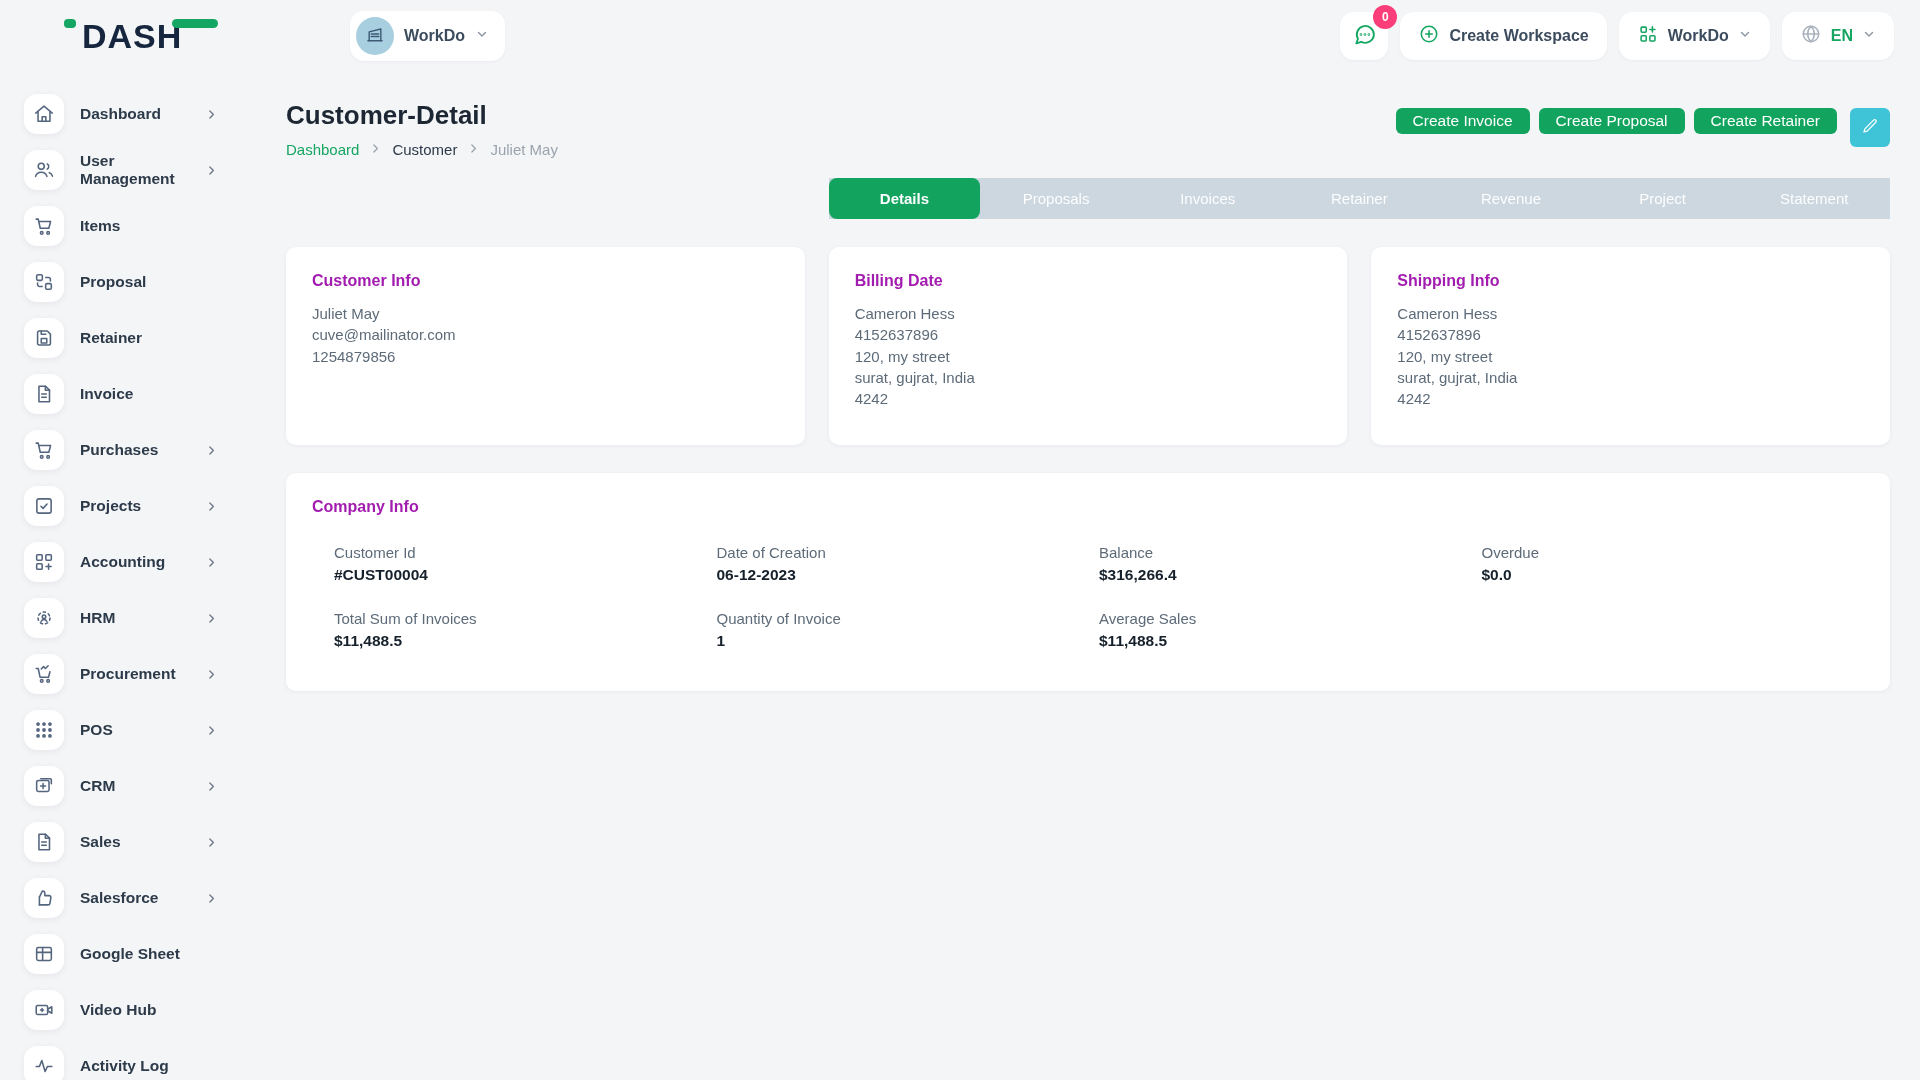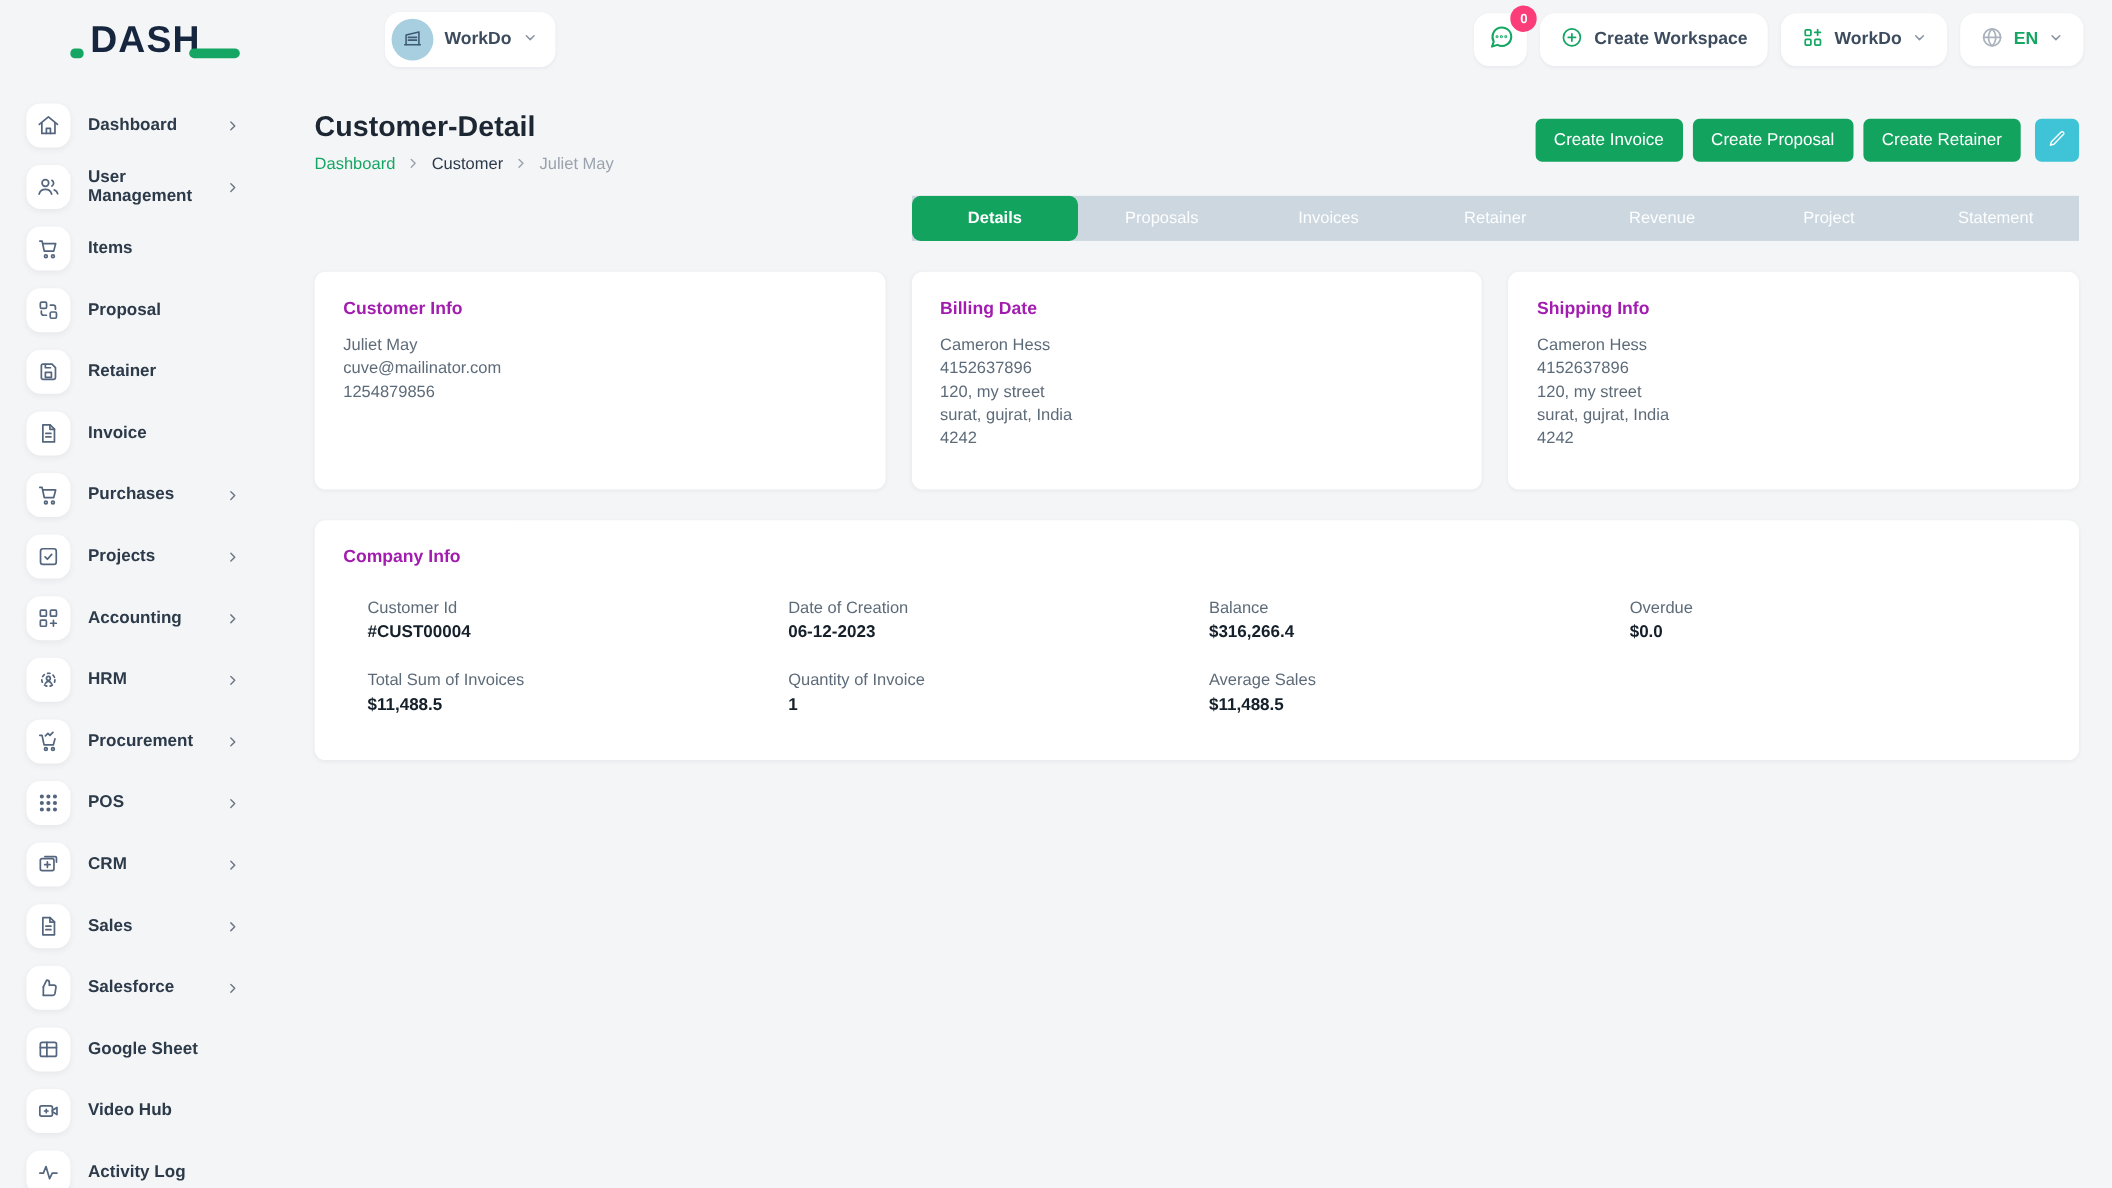--- a/index.html
+++ b/index.html
@@ -7,21 +7,21 @@
   body {
     font-family:"Liberation Sans", sans-serif;
     background:#f4f5f7;
     color:#1d2630;
   }
   
   .topbar {
     position:fixed; top:0; left:0; right:0; height:72px;
     display:flex; align-items:center; padding:0 26px 0 64px; z-index:5;
   }
-  .logo { display:flex; align-items:flex-end; gap:4px; width:186px; }
+  .logo { display:flex; align-items:flex-start; gap:4px; width:186px; }
   .logo-dot { width:12px; height:9px; border-radius:4px; background:#14a662; margin-right:2px; }
   .logo-text { font-size:34px; font-weight:900; letter-spacing:1px; color:#16263e; line-height:1; }
   .logo-bar { width:46px; height:9px; border-radius:5px; background:#14a662; margin-left:-14px; }
   .ws-pill {
     margin-left:100px; background:#fff; border-radius:14px; height:50px;
     display:flex; align-items:center; gap:10px; padding:0 16px 0 6px;
     box-shadow:0 1px 3px rgba(40,50,70,.05); cursor:pointer;
   }
   .ws-avatar {
     width:38px; height:38px; border-radius:50%; background:#a8cfe0;
@@ -65,21 +65,21 @@
   .main { margin-left:252px; padding:28px 30px 0 34px; }
   .page-head { display:flex; align-items:flex-start; }
   .page-title { font-size:26px; font-weight:700; color:#1c2733; }
   .breadcrumb { margin-top:10px; display:flex; align-items:center; gap:10px; font-size:15px; }
   .bc-link { color:#14a662; cursor:pointer; }
   .bc-sep { color:#9aa3ad; font-size:13px; }
   .bc-mid { color:#2c3a49; cursor:pointer; }
   .bc-cur { color:#9aa3ad; }
   .head-actions { margin-left:auto; margin-top:8px; display:flex; gap:9px; }
   .btn-green {
-    background:#12a45e; color:#fff; border:none; border-radius:6px; height:39px;
+    background:#12a45e; color:#fff; border:none; border-radius:6px; height:26px;
     padding:0 17px; font-size:15.5px; font-family:inherit; cursor:pointer; font-weight:500;
   }
   .btn-edit {
     background:#3ec4d6; color:#fff; border:none; border-radius:6px; height:39px; width:40px;
     display:flex; align-items:center; justify-content:center; cursor:pointer; margin-left:4px;
   }
   
   .tabs-row { margin-top:20px; display:grid; grid-template-columns:repeat(3,1fr); gap:24px; }
   .tabbar {
     grid-column:2 / span 2; display:flex; border-radius:0; overflow:hidden;

